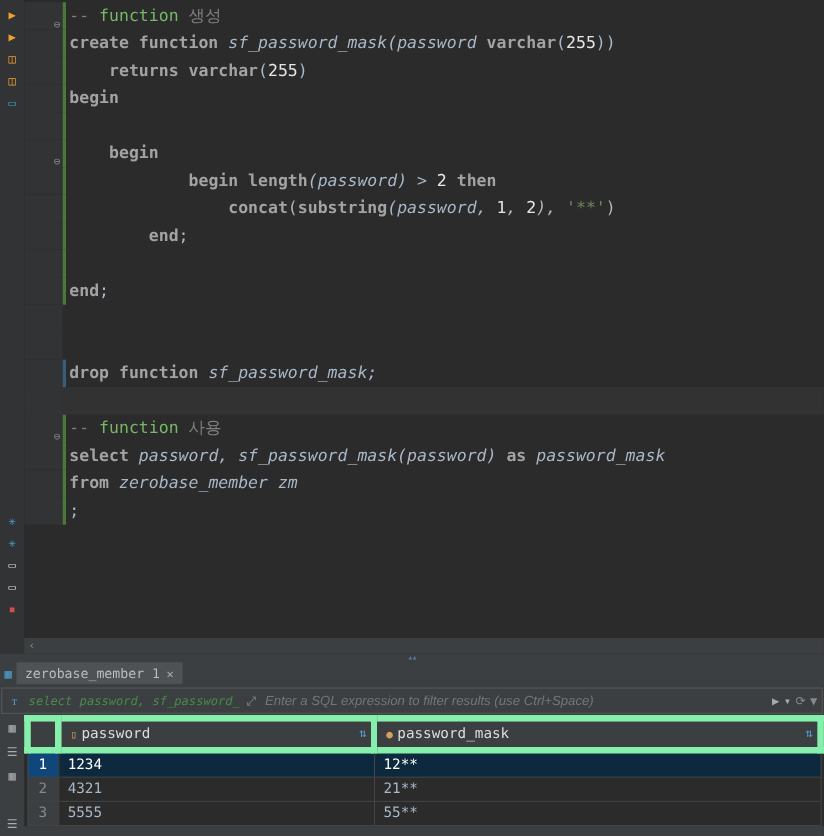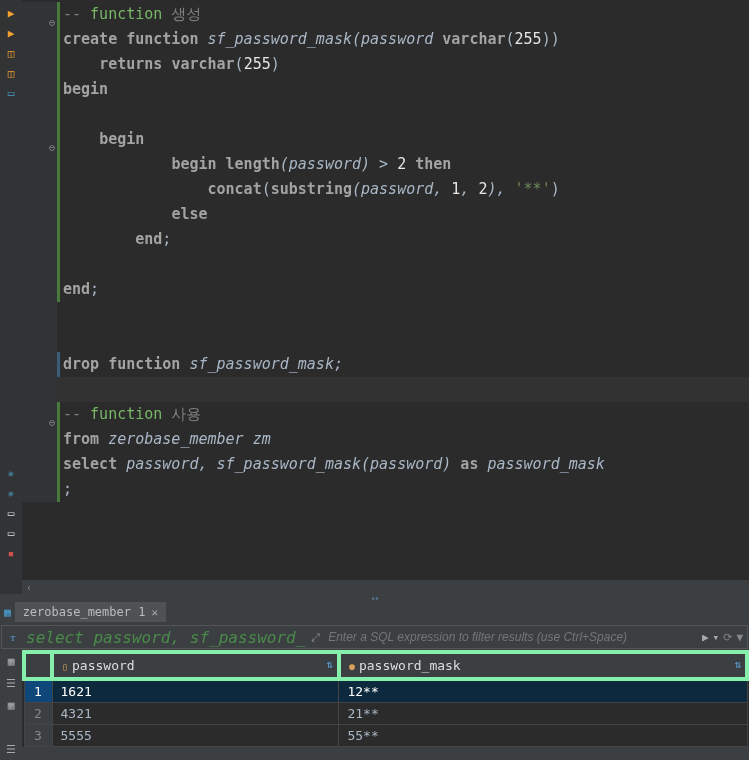--- a/index.html
+++ b/index.html
@@ -27,31 +27,31 @@
 .scroll-bar { height:14px; background:#3c3f41; position:relative; display:flex; align-items:center; }
 .scroll-bar .arrow { width:14px; text-align:center; color:#888; font-size:10px; }
 .splitter { height:6px; background:#3c3f41; display:flex; justify-content:center; align-items:center; }
 .splitter-handle { color:#5a7a9a; font-size:8px; letter-spacing:-1px; }
 .bottom-panel { background:#3c3f41; display:flex; flex-direction:column; }
 .tab-row { height:24px; display:flex; align-items:center; background:#3c3f41; padding-left:4px; gap:4px; }
 .tab { background:#4e5254; padding:2px 8px; display:flex; align-items:center; gap:6px; font-size:12px; color:#bbb; height:20px; }
 .tab .close { font-size:11px; color:#aaa; }
 .filter-row { height:24px; display:flex; align-items:center; background:#3c3f41; border:1px solid #555; margin:1px; }
 .filter-icon { width:22px; display:flex; align-items:center; justify-content:center; color:#5a9bd4; font-size:11px; }
-.filter-sql { color:#4a8a4a; font-size:16px; padding:0 2px; font-style:italic; }
+.filter-sql { color:#4a8a4a; font-size:11px; padding:0 2px; font-style:italic; }
 .filter-expand { color:#888; padding:0 4px; font-size:11px; }
 .filter-input { flex:1; background:transparent; border:none; color:#888; font-style:italic; font-size:12px; outline:none; padding:0 4px; }
 .filter-end { display:flex; gap:4px; padding-right:4px; }
 .filter-end span { color:#aaa; font-size:11px; }
 .results-area { display:flex; }
 .results-gutter { width:22px; background:#3c3f41; display:flex; flex-direction:column; }
 .results-gutter .rgitem { height:22px; display:flex; align-items:center; justify-content:center; font-size:11px; color:#aaa; }
 .grid { flex:1; }
 .grid table { border-collapse:collapse; width:100%; background:#2b2b2b; }
-.grid th { background:#3c3f41; color:#ddd; font-weight:normal; text-align:left; padding:4px 8px; border:4px solid #86efac; font-size:13px; position:relative; }
+.grid th { background:#3c3f41; color:#ddd; font-weight:normal; text-align:left; padding:4px 8px; border:6px solid #86efac; font-size:13px; position:relative; }
 .grid th.rownum { width:28px; text-align:center; background:#3c3f41; }
 .grid th .sort { position:absolute; right:4px; top:4px; color:#5a9bd4; font-size:11px; }
 .grid th .colicon { color:#d4a05a; margin-right:4px; font-size:10px; }
 .grid td { padding:3px 8px; border:1px solid #444; color:#a9b7c6; font-size:13px; }
 .grid td.rownum { background:#3c3f41; text-align:center; width:28px; color:#888; }
 .grid tr.sel td { background:#0d293e; color:#fff; }
 .grid tr.sel td.rownum { background:#10477a; color:#fff; }
 </style>
 </head>
 <body>
@@ -78,31 +78,30 @@
     <div class="editor-wrap">
       <div class="editor" id="editor">
           <div class="line"><div class="gutter-col"><span class="fold-dot">⊖</span></div><div class="code-col"><div class="bar-green"></div><span class="cm">-- </span><span class="cmg">function</span><span class="cm"> 생성</span></div></div>
           <div class="line"><div class="gutter-col"></div><div class="code-col"><div class="bar-green"></div><span class="kw">create function </span><span class="fn">sf_password_mask(password </span><span class="kw">varchar</span><span class="op">(</span><span class="num">255</span><span class="op">))</span></div></div>
           <div class="line"><div class="gutter-col"></div><div class="code-col"><div class="bar-green"></div><span class="op">    </span><span class="kw">returns </span><span class="kw">varchar</span><span class="op">(</span><span class="num">255</span><span class="op">)</span></div></div>
           <div class="line"><div class="gutter-col"></div><div class="code-col"><div class="bar-green"></div><span class="kw">begin</span></div></div>
           <div class="line"><div class="gutter-col"></div><div class="code-col"><div class="bar-green"></div><span class="op"></span>&nbsp;</div></div>
           <div class="line"><div class="gutter-col"><span class="fold-dot">⊖</span></div><div class="code-col"><div class="bar-green"></div><span class="op">    </span><span class="kw">begin</span></div></div>
           <div class="line"><div class="gutter-col"></div><div class="code-col"><div class="bar-green"></div><span class="op">            </span><span class="kw">begin </span><span class="kw">length</span><span class="fn">(password) &gt; </span><span class="num">2</span><span class="kw"> then</span></div></div>
           <div class="line"><div class="gutter-col"></div><div class="code-col"><div class="bar-green"></div><span class="op">                </span><span class="kw">concat</span><span class="op">(</span><span class="kw">substring</span><span class="fn">(password, </span><span class="num">1</span><span class="fn">, </span><span class="num">2</span><span class="fn">), </span><span class="str">'**'</span><span class="op">)</span></div></div>
-          <div class="line"><div class="gutter-col"></div><div class="code-col"><div class="bar-green"></div><span class="op">            </span><span class="kw">else</span></div></div>
           <div class="line"><div class="gutter-col"></div><div class="code-col"><div class="bar-green"></div><span class="op">        </span><span class="kw">end</span><span class="op">;</span></div></div>
           <div class="line"><div class="gutter-col"></div><div class="code-col"><div class="bar-green"></div><span class="op"></span>&nbsp;</div></div>
           <div class="line"><div class="gutter-col"></div><div class="code-col"><div class="bar-green"></div><span class="kw">end</span><span class="op">;</span></div></div>
           <div class="line"><div class="gutter-col"></div><div class="code-col"><span class="op"></span>&nbsp;</div></div>
           <div class="line"><div class="gutter-col"></div><div class="code-col"><span class="op"></span>&nbsp;</div></div>
           <div class="line"><div class="gutter-col"></div><div class="code-col"><div class="bar-blue"></div><span class="kw">drop function </span><span class="fn">sf_password_mask;</span></div></div>
           <div class="line hl-line"><div class="gutter-col"></div><div class="code-col"><span class="op"></span>&nbsp;</div></div>
           <div class="line"><div class="gutter-col"><span class="fold-dot">⊖</span></div><div class="code-col"><div class="bar-green"></div><span class="cm">-- </span><span class="cmg">function</span><span class="cm"> 사용</span></div></div>
+          <div class="line"><div class="gutter-col"></div><div class="code-col"><div class="bar-green"></div><span class="kw">select </span><span class="fn">password, sf_password_mask(password) </span><span class="kw">as </span><span class="fn">password_mask</span></div></div>
           <div class="line"><div class="gutter-col"></div><div class="code-col"><div class="bar-green"></div><span class="kw">from </span><span class="fn">zerobase_member zm</span></div></div>
-          <div class="line"><div class="gutter-col"></div><div class="code-col"><div class="bar-green"></div><span class="kw">select </span><span class="fn">password, sf_password_mask(password) </span><span class="kw">as </span><span class="fn">password_mask</span></div></div>
           <div class="line"><div class="gutter-col"></div><div class="code-col"><div class="bar-green"></div><span class="op">;</span></div></div>
         </div>
       <div class="scroll-bar">
         <span class="arrow">‹</span>
       </div>
     </div>
   </div>
   <div class="splitter">
       <span class="splitter-handle">▴▴</span>
     </div>
@@ -139,21 +138,21 @@
           <thead>
               <tr id="headrow">
             <th class="rownum"></th>
           <th><span class="colicon">▯</span><span>password</span><span class="sort">⇅</span></th>
                 <th><span class="colicon">●</span><span>password_mask</span><span class="sort">⇅</span></th>
               </tr>
             </thead>
           <tbody id="tbody">
               <tr class="sel">
                 <td class="rownum">1</td>
-                <td>1621</td>
+                <td>1234</td>
                 <td>12**</td>
               </tr>
               <tr>
                 <td class="rownum">2</td>
                 <td>4321</td>
                 <td>21**</td>
               </tr>
               <tr>
                 <td class="rownum">3</td>
                 <td>5555</td>

